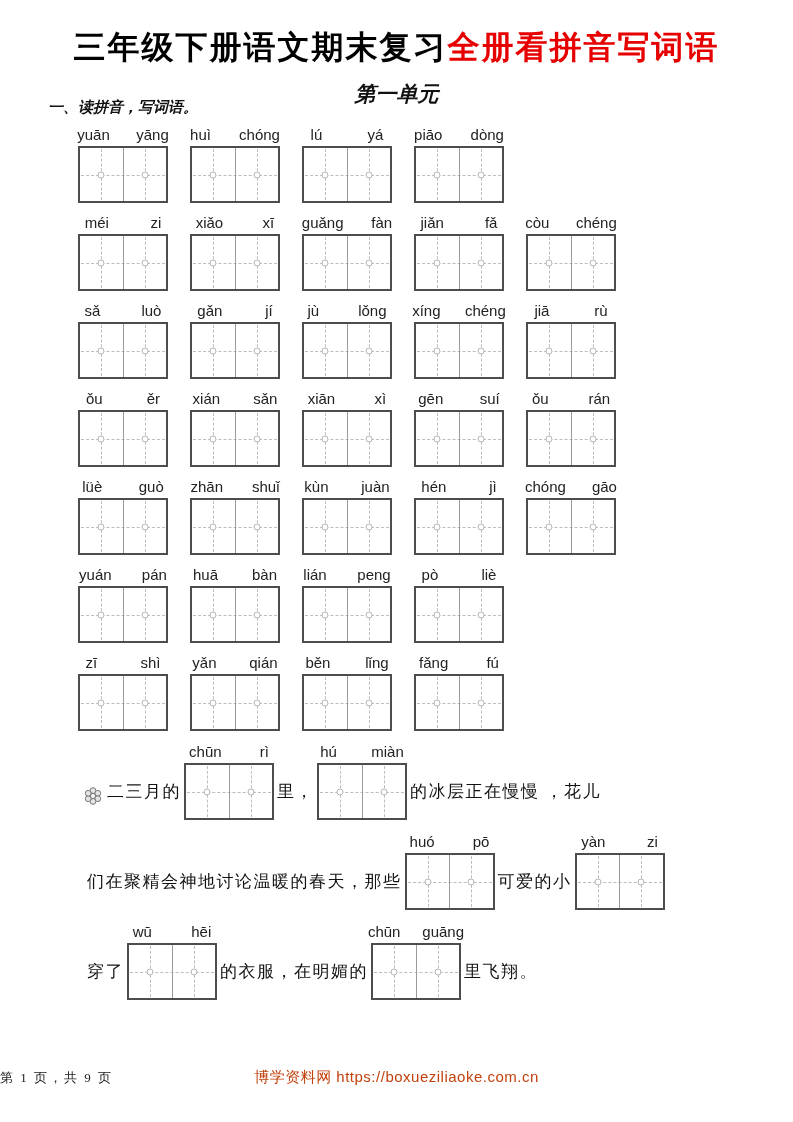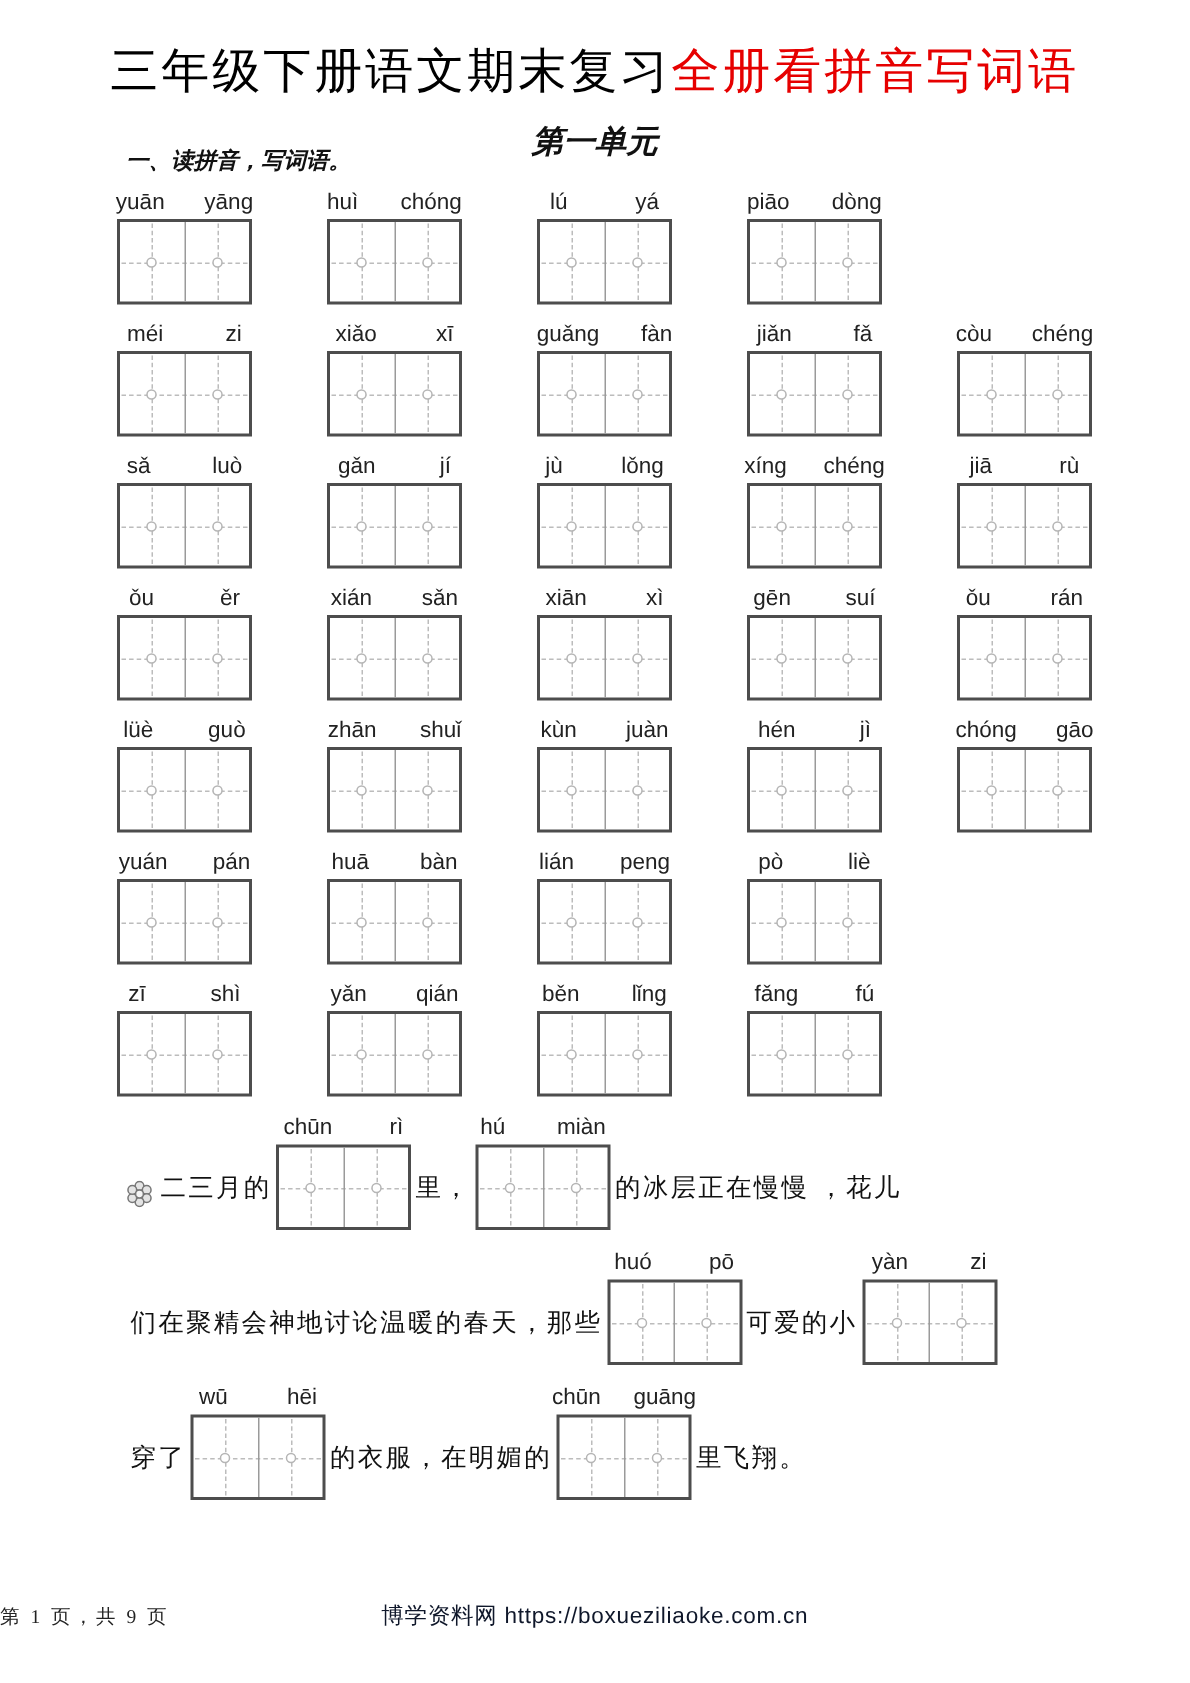--- a/index.html
+++ b/index.html
@@ -3,35 +3,35 @@
 <meta charset="utf-8">
 <style>
   html,body { margin:0; padding:0; background:#ffffff; }
   .page {
     position:relative; width:793px; height:1122px; margin:0 auto;
     background:#ffffff; box-sizing:border-box; padding:26px 48px 0 48px;
     font-family:"Liberation Sans", sans-serif; overflow:hidden;
   }
   .title {
     margin:0 0 10px 0; text-align:center; white-space:nowrap;
-    font-family:"Liberation Serif", serif; font-weight:normal;
+    font-family:"Liberation Serif", serif; font-weight:bold;
     font-size:32px; letter-spacing:2px; color:#000;
   }
   .title .red { color:#e60000; }
   .subheader { position:relative; height:46px;font-style:italic; }
   .unit-title {
     position:absolute; left:0; right:0; top:0; text-align:center;
     font-family:"Liberation Serif", serif; font-weight:bold; font-size:21px; color:#111;
   }
   .section-label {
     position:absolute; left:0; top:18px;
-    font-weight:bold; font-size:15px; color:#111;margin-left:36px;
+    font-weight:bold; font-size:15px; color:#111;
   }
   .grid { margin-left:30px; width:640px; }
-  .grid-row { display:flex; column-gap:50px; margin-bottom:11px; }
+  .grid-row { display:flex; column-gap:22px; margin-bottom:11px; }
   .wunit { display:flex; flex-direction:column; align-items:center; width:90px; flex:0 0 auto; }
   .pinyin {
     display:flex; justify-content:space-around; width:118px; margin-bottom:3px;
     font-size:15px; color:#222; white-space:nowrap;
   }
   .wbox {
     position:relative; width:90px; height:57px; box-sizing:border-box;
     border:2px solid #4d4d4d; background:#fff; display:flex;
   }
   .wbox::before {
@@ -52,21 +52,21 @@
   .sentences { margin-left:36px; margin-top:12px; }
   .sentence-row { display:flex; align-items:flex-start; margin-bottom:13px; }
   .stext {
     font-family:"Liberation Serif", serif; font-size:17px; color:#111;
     margin:0 3px 17px 3px; align-self:flex-end; letter-spacing:1.5px; white-space:nowrap;
   }
   .flower { align-self:flex-end; margin:0 2px 15px 0; flex:0 0 auto; }
   .footer { position:absolute; left:0; right:0; top:1066px; height:26px; }
   .watermark {
     position:absolute; left:0; width:100%; top:2px; text-align:center;
-    font-size:15px; color:#0f172a; letter-spacing:0.5px;
+    font-size:15px; color:#c2410c; letter-spacing:0.5px;
   }
   .pageinfo {
     position:absolute; left:0; width:100%; top:3px; text-align:left;
     font-family:"Liberation Serif", serif; font-size:13px; color:#222; letter-spacing:2px;
   }
 </style>
 </head>
 <body>
 
 <div class="page">

